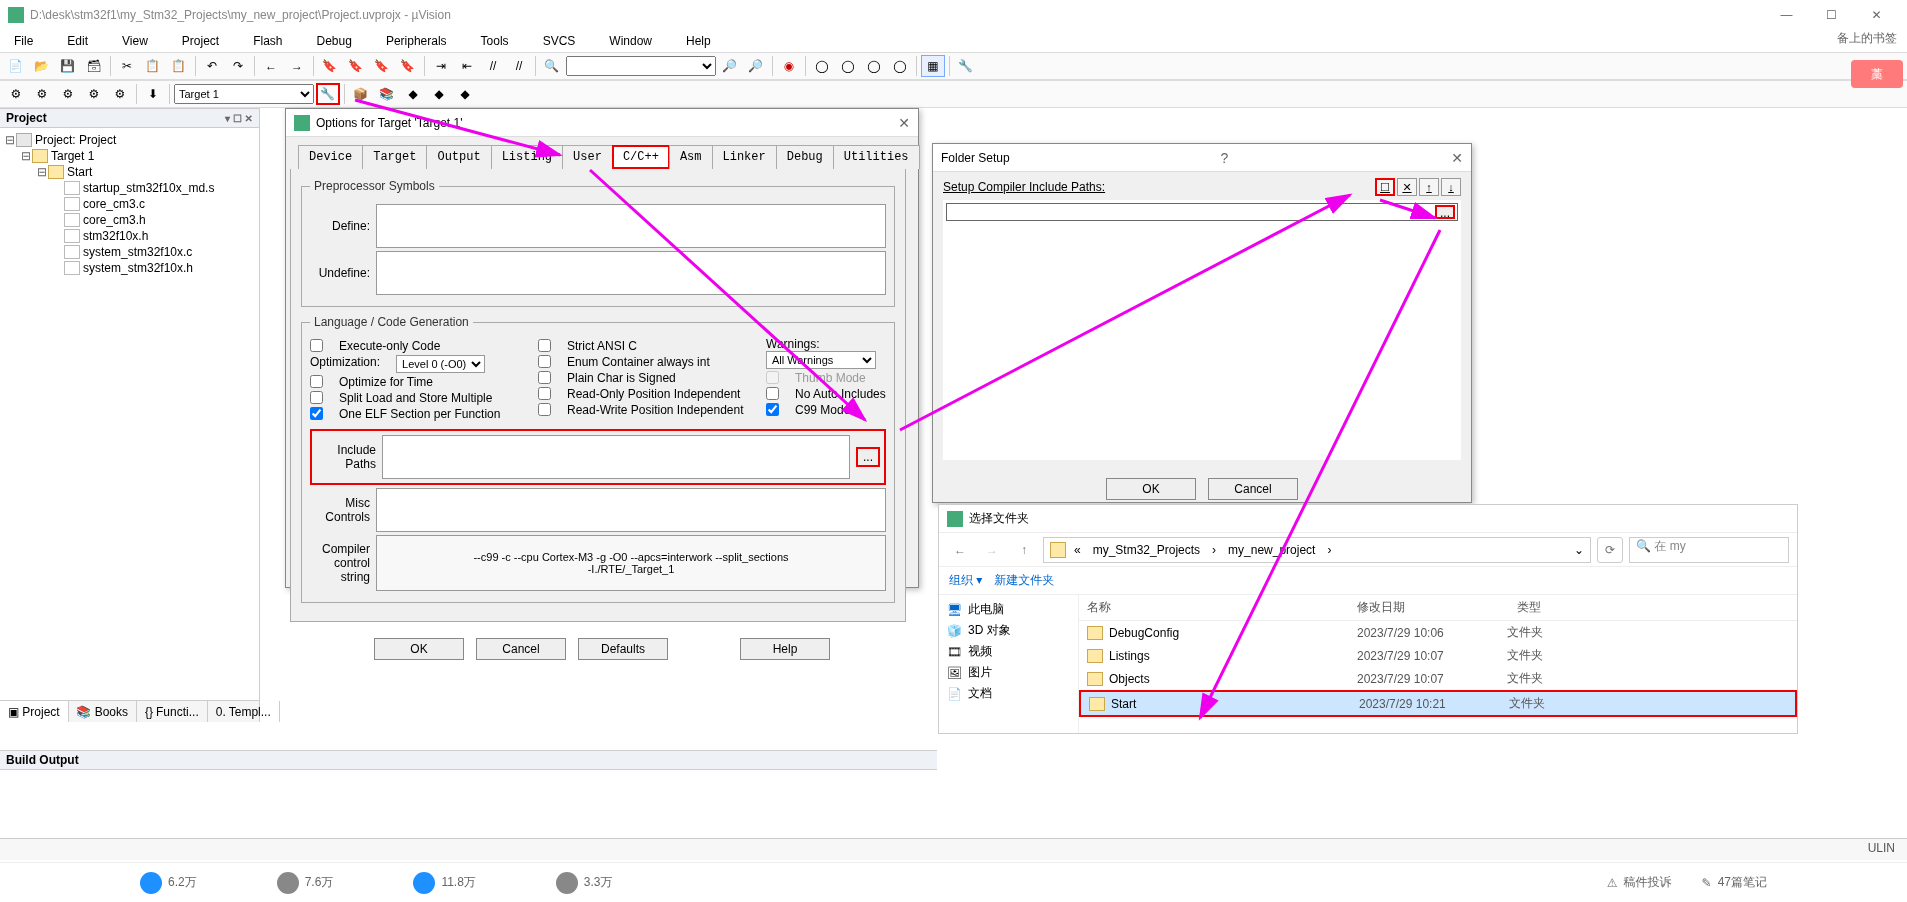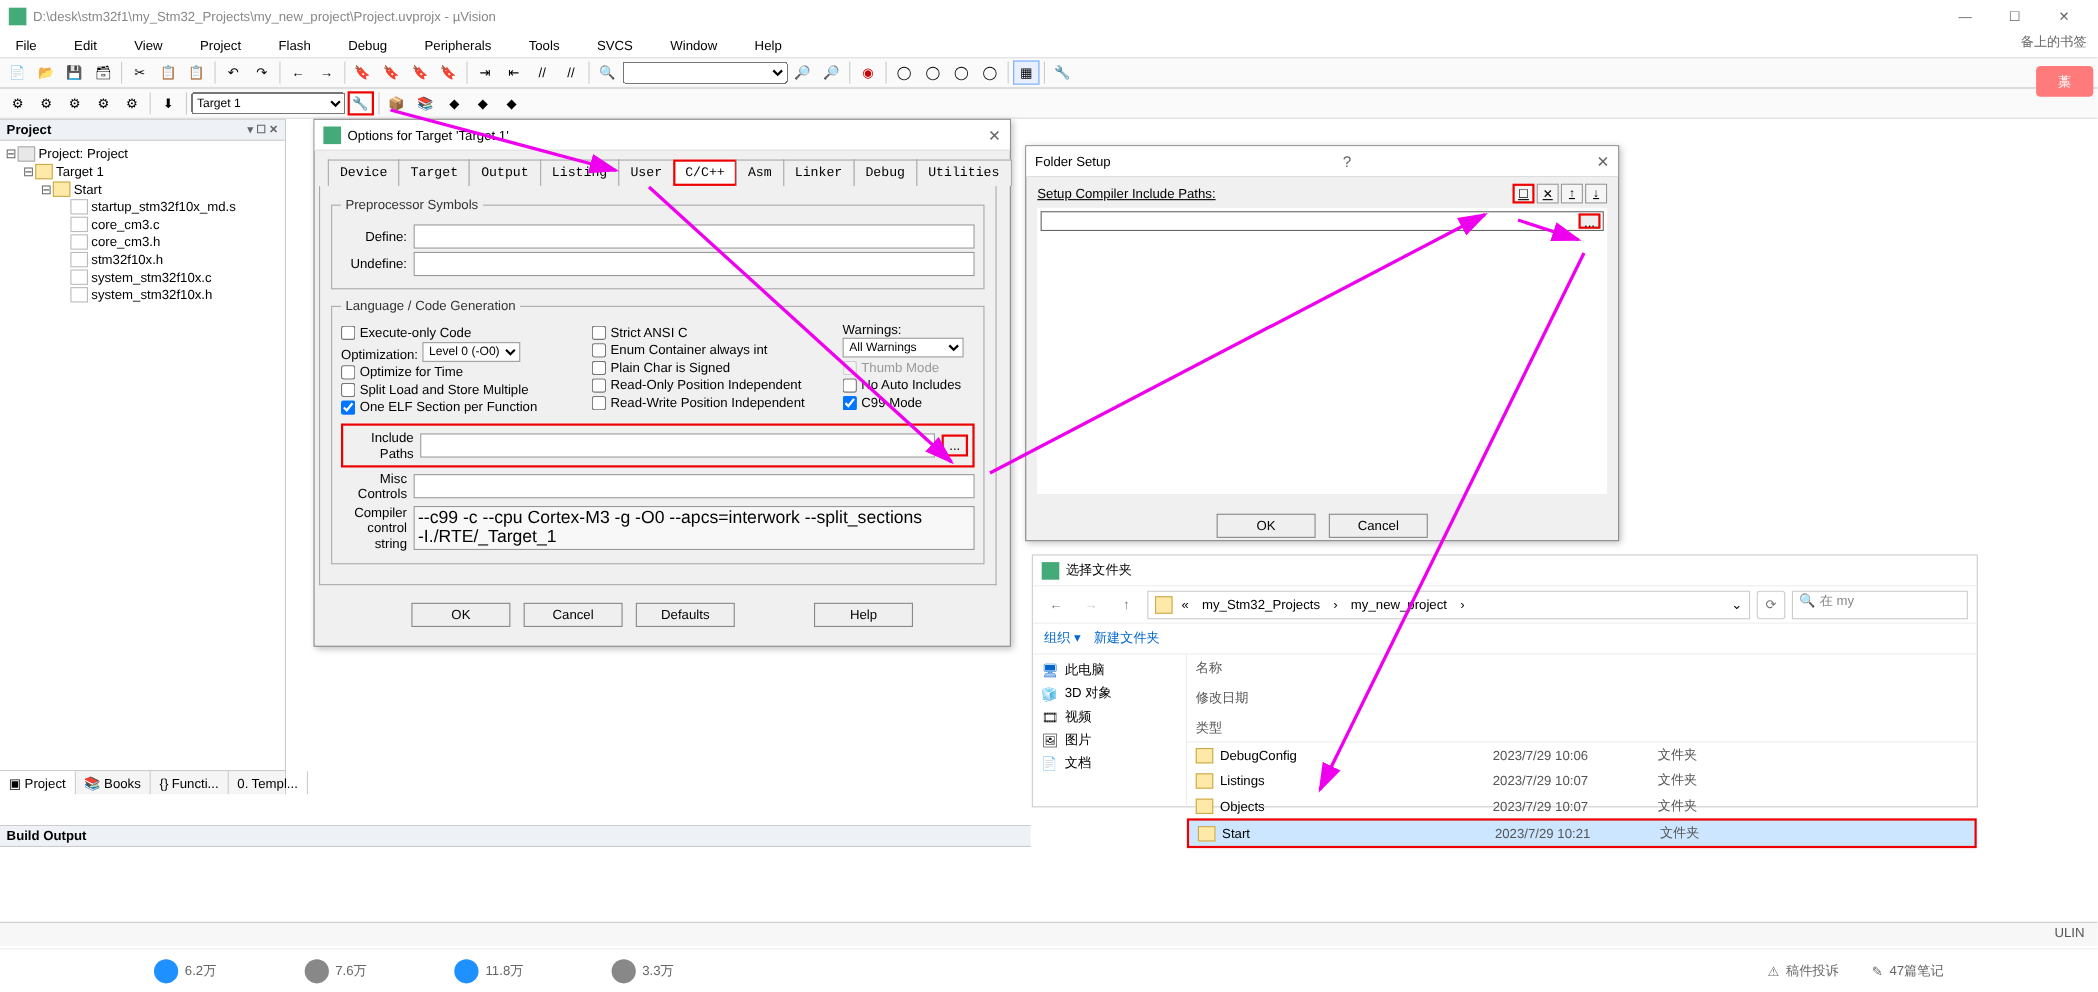--- a/index.html
+++ b/index.html
@@ -48,31 +48,31 @@
 .dialog .dtitle .x { margin-left:auto; color:#666; font-size:14px;}
 .tabs { display:flex; padding:8px 12px 0 12px;text-align:right; }
 .tabs .t { padding:4px 10px; border:1px solid #aaa; border-bottom:none; background:#f0f0f0; margin-right:-1px; font-family:"Courier New",monospace; font-size:12px;}
 .tabs .t.active { background:#fff; }
 .tabs .t.hl { border:2px solid #e00; padding:3px 9px;}
 .tabbody { margin:0 12px 8px 4px; background:#f0f0f0; border:1px solid #aaa; border-top:none; padding:10px;}
 fieldset { border:1px solid #aaa; padding:8px; margin-bottom:8px;}
 legend { padding:0 4px; color:#333;}
 .row { display:flex; align-items:center; margin:3px 0; gap:6px;}
 .row label.l { width:60px; text-align:right; }
-.row input[type=text], .row textarea { flex:1; border:1px solid #999; background:#fff; padding:1px 3px; font-size:16px;}
+.row input[type=text], .row textarea { flex:1; border:1px solid #999; background:#fff; padding:15px 3px; font-size:11px;text-align:center;}
 .cols { display:flex; gap:10px; }
 .cols .c { flex:1; }
-.chk { display:flex; align-items:flex-end; gap:4px; margin:2px 0;}
+.chk { display:flex; align-items:flex-start; gap:16px; margin:2px 0;}
 select.opt { border:1px solid #999; background:#fff; font-size:11px; padding:1px;}
 .btnrow { display:flex; justify-content:center; gap:12px; padding:8px 0;}
 .btnrow button, .dlgbtn { width:90px; height:22px; border:1px solid #888; background:#efefef;}
 .redbox { border:2px solid #e00 !important; }
 
 
-#fs-dlg { left:932px; top:132px; width:540px; height:360px;}
+#fs-dlg { left:932px; top:143px; width:540px; height:360px;}
 #fs-dlg .body { padding:6px 10px; height:calc(100% - 60px);}
 #fs-dlg .hdrrow { display:flex; align-items:center; justify-content:space-between;text-decoration:underline;}
 #fs-dlg .tools { display:flex; gap:2px;}
 #fs-dlg .tools .tb { width:20px;height:18px;border:1px solid #999;background:#f5f5f5;display:flex;align-items:center;justify-content:center;font-size:11px;}
 #fs-dlg .listwrap { margin-top:4px; height:260px; border:1px solid #fff; background:#fff; position:relative;}
 #fs-dlg .listwrap .entry { border:1px solid #666; margin:2px; height:18px; position:relative;}
 #fs-dlg .listwrap .entry .dots { position:absolute; right:2px; top:1px; width:20px; height:14px; border:1px solid #888; background:#efefef; text-align:center; line-height:12px;}
 
 
 #ex-dlg { position:absolute; left:938px; top:504px; width:860px; height:230px; border:1px solid #ccc; background:#fff;}
@@ -82,21 +82,21 @@
 #ex-dlg .nav .nb { width:26px;height:26px;display:flex;align-items:center;justify-content:center;color:#777;border-radius:3px;}
 #ex-dlg .nav .crumb { flex:1; border:1px solid #ccc; height:26px; display:flex; align-items:center; padding:0 6px; gap:4px;}
 #ex-dlg .nav .crumb .seg { padding:0 4px;}
 #ex-dlg .nav .srch { width:160px; border:1px solid #ccc; height:26px; padding:0 6px; color:#888;}
 #ex-dlg .ops { height:28px; display:flex; align-items:center; padding:0 10px; gap:12px; border-bottom:1px solid #eee;}
 #ex-dlg .ops .op { color:#06c;}
 #ex-dlg .exbody { display:flex; height:calc(100% - 90px);}
 #ex-dlg .side { width:140px; border-right:1px solid #eee; padding:4px;}
 #ex-dlg .side .sitem { display:flex; align-items:center; gap:6px; padding:2px 4px;}
 #ex-dlg .main { flex:1;}
-#ex-dlg .cols { display:flex; border-bottom:1px solid #eee; color:#555; padding:4px 8px;flex-direction:column;}
+#ex-dlg .cols { display:flex; border-bottom:1px solid #eee; color:#555; padding:4px 8px;}
 #ex-dlg .cols .hname{width:260px;} .cols .hdate{width:150px;} .cols .htype{width:80px;}
 #ex-dlg .frow { display:flex; padding:3px 8px; align-items:center;}
 #ex-dlg .frow.sel { background:#cde6ff;}
 #ex-dlg .frow .fic{width:16px;height:14px;background:#ffe9a8;border:1px solid #caa94a;margin-right:6px;display:inline-block;}
 #ex-dlg .frow .nm{width:248px;} .frow .dt{width:150px;color:#555;} .frow .tp{color:#555;}
 
 
 .social { position:absolute; left:0; right:0; bottom:0; height:40px; border-top:1px solid #eee; display:flex; align-items:center; padding:0 140px; gap:80px; color:#666;}
 .social .it { display:flex; align-items:center; gap:6px;}
 .social .it .si { width:22px;height:22px;border-radius:50%;}

